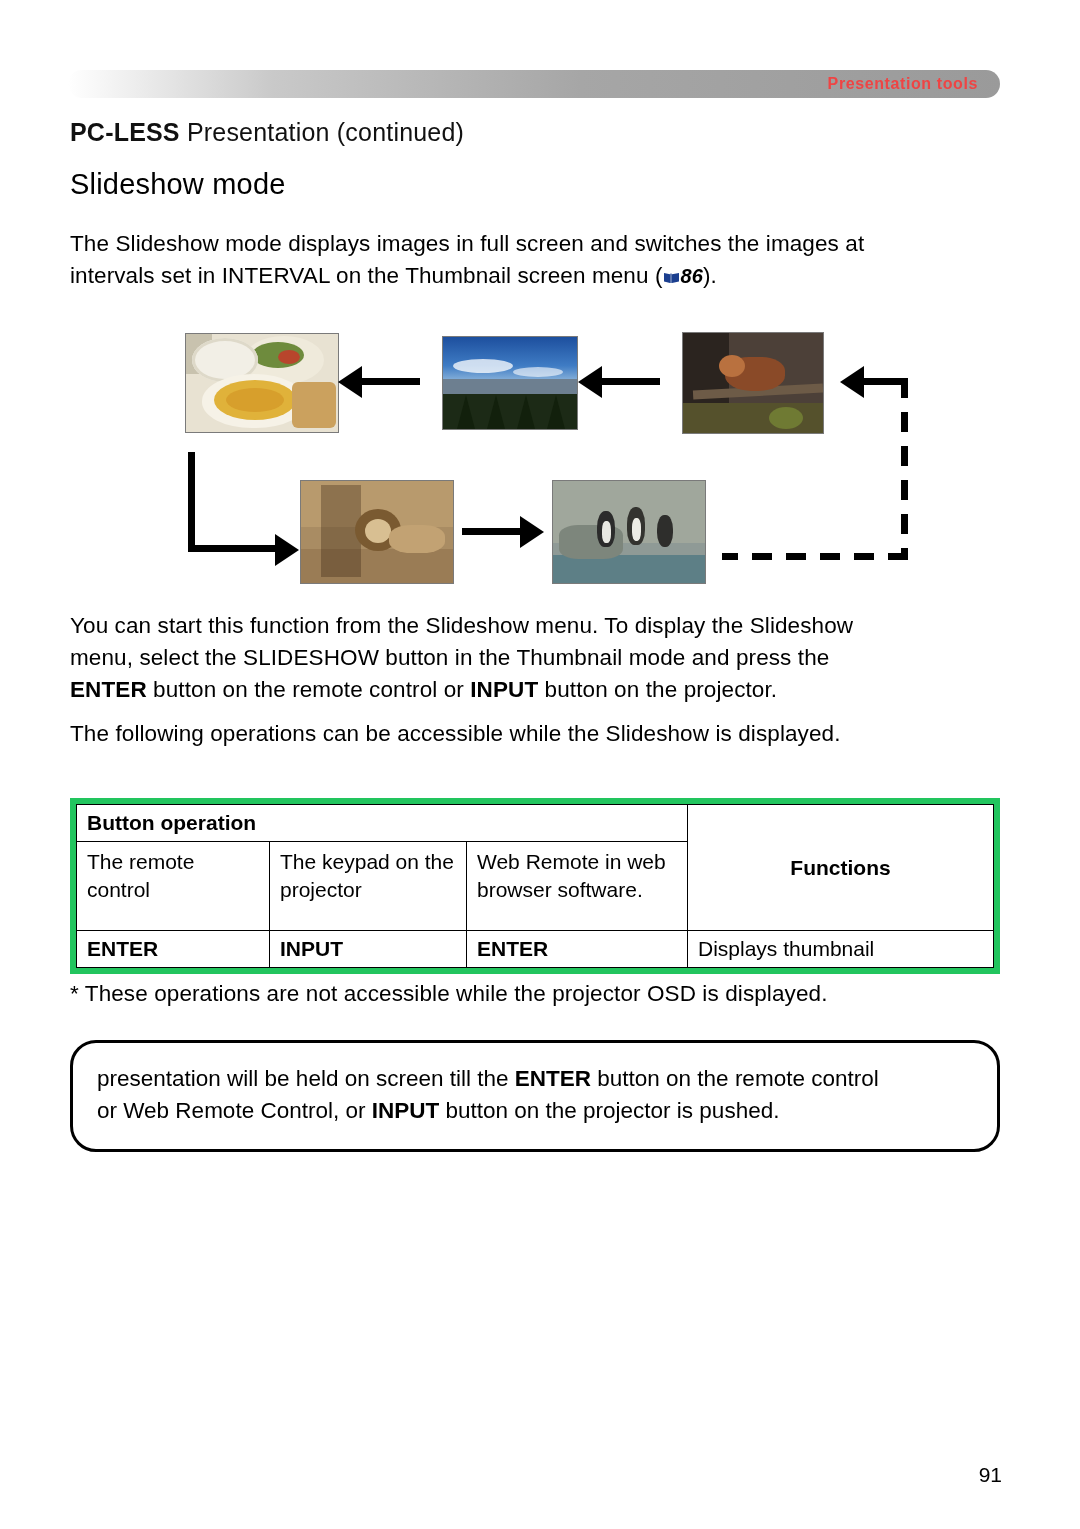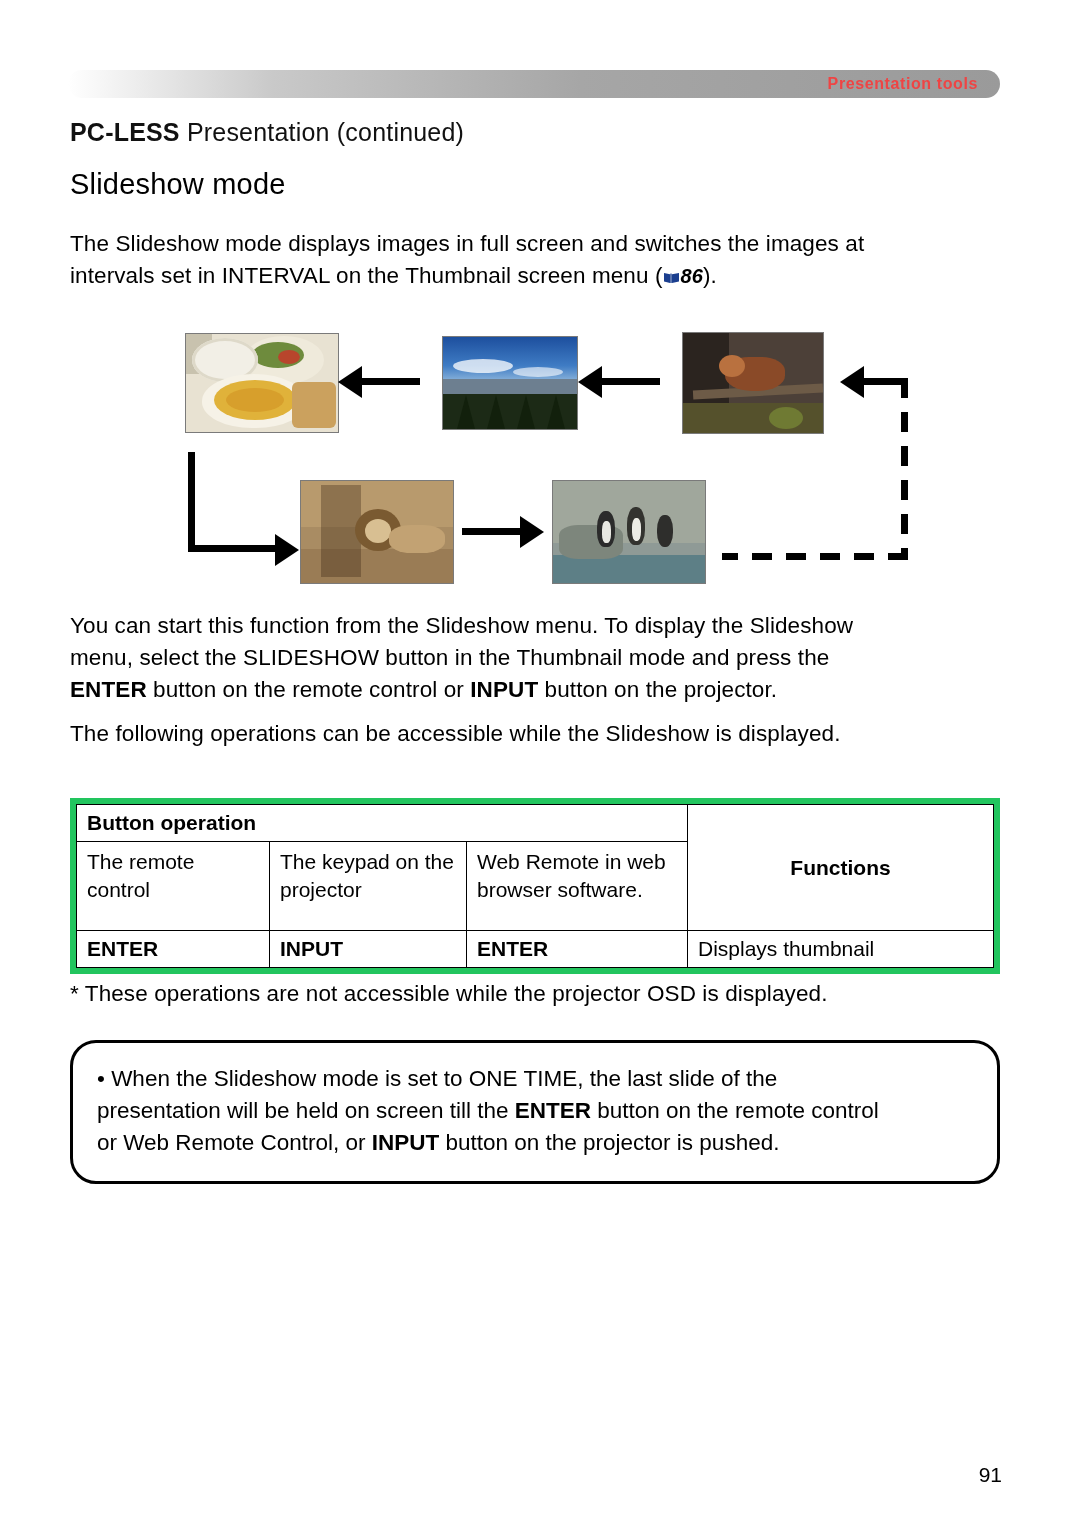--- a/index.html
+++ b/index.html
@@ -371,21 +371,20 @@
       <td class="col3 cell-bold">ENTER</td>
       <td class="col4">Displays thumbnail</td>
     </tr>
   </tbody>
     </table>
 </div>
 
 <p class="body-text p-star">* These operations are not accessible while the projector OSD is displayed.</p>
 
 <div class="note-box">
-  <p>• When the Slideshow mode is set to ONE TIME, the last slide of the</p>
   <p>
     <span>presentation will be held on screen till the </span><b>ENTER</b><span> button on the remote control</span>
   </p>
   <p>
     <span>or Web Remote Control, or </span><b>INPUT</b><span> button on the projector is pushed.</span>
   </p>
 </div>
 
 <div class="page-number">91</div>
 

